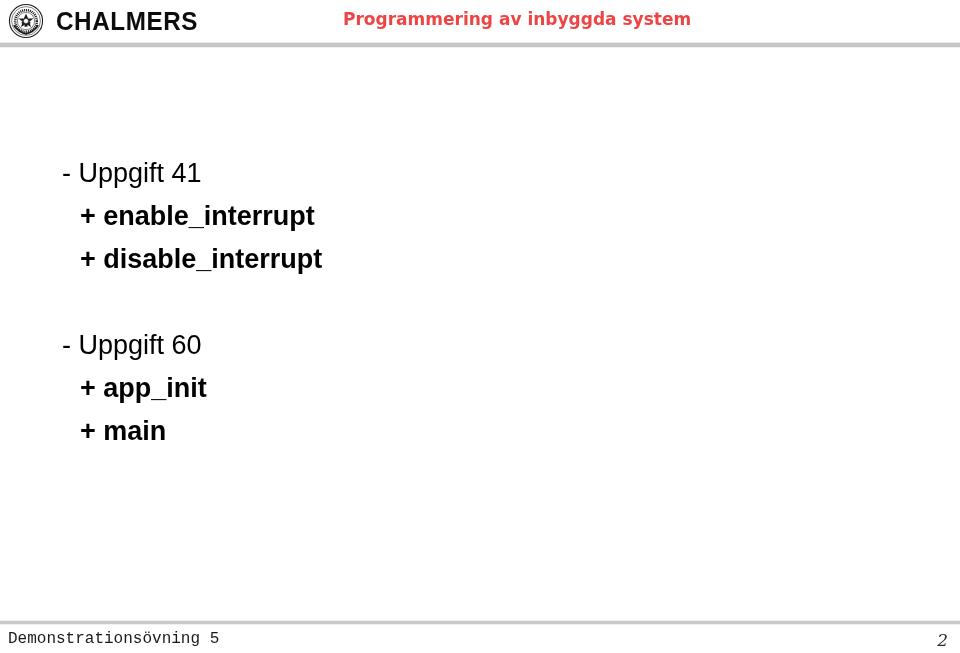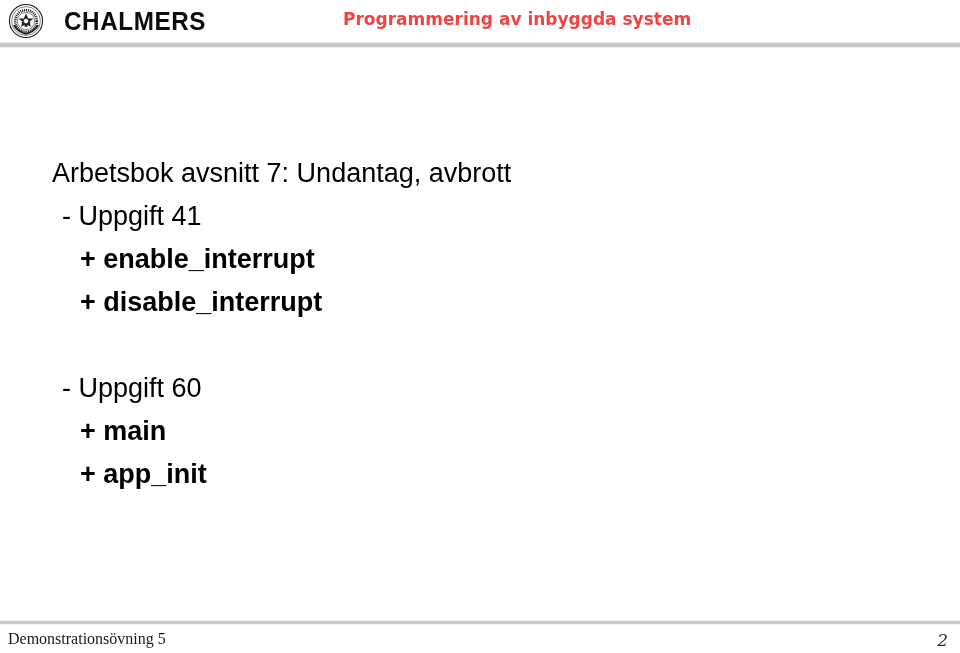--- a/index.html
+++ b/index.html
@@ -29,21 +29,20 @@
     height: 42px;
   }
 
   .brand {
     position: absolute;
     left: 8px;
     top: 2px;
     display: flex;
     align-items: center;
     height: 38px;
-    gap: 8px;
   }
 
   .chalmers-seal {
     width: 36px;
     height: 36px;
     flex: 0 0 36px;
     display: block;
   }
 
   .chalmers-wordmark {
@@ -134,21 +133,21 @@
     left: 0;
     top: 625px;
     width: 960px;
     height: 28px;
   }
 
   .footer-text {
     position: absolute;
     left: 8px;
     top: 4px;
-    font-family: Liberation Serif, serif;
+    font-family: Liberation Mono, monospace;
     font-size: 16px;
     color: #1a1a1a;
     white-space: nowrap;
     line-height: 1.3;
   }
 
   .footer-page-number {
     position: absolute;
     right: 12px;
     top: 4px;
@@ -182,36 +181,35 @@
     </div>
 
     <div class="header-title">Programmering av inbyggda system</div>
   </div>
 
   <div class="rule-top"></div>
 
   <div class="slide-body">
     <div class="outline">
 
-      <div class="outline-line level-0">Arbetsbok avsnitt 7: Undantag, avbrott</div>
 
       <div class="outline-line level-1">- Uppgift 41</div>
 
       <div class="outline-line level-2">+ enable_interrupt</div>
 
       <div class="outline-line level-2">+ disable_interrupt</div>
 
       <div class="outline-spacer"></div>
 
       <div class="outline-line level-1">- Uppgift 60</div>
 
 
+      <div class="outline-line level-2">+ app_init</div>
+
       <div class="outline-line level-2">+ main</div>
-
-      <div class="outline-line level-2">+ app_init</div>
 
     </div>
   </div>
 
   <div class="rule-bottom"></div>
 
   <div class="slide-footer">
     <div class="footer-text">Demonstrationsövning 5</div>
     <div class="footer-page-number">2</div>
   </div>

